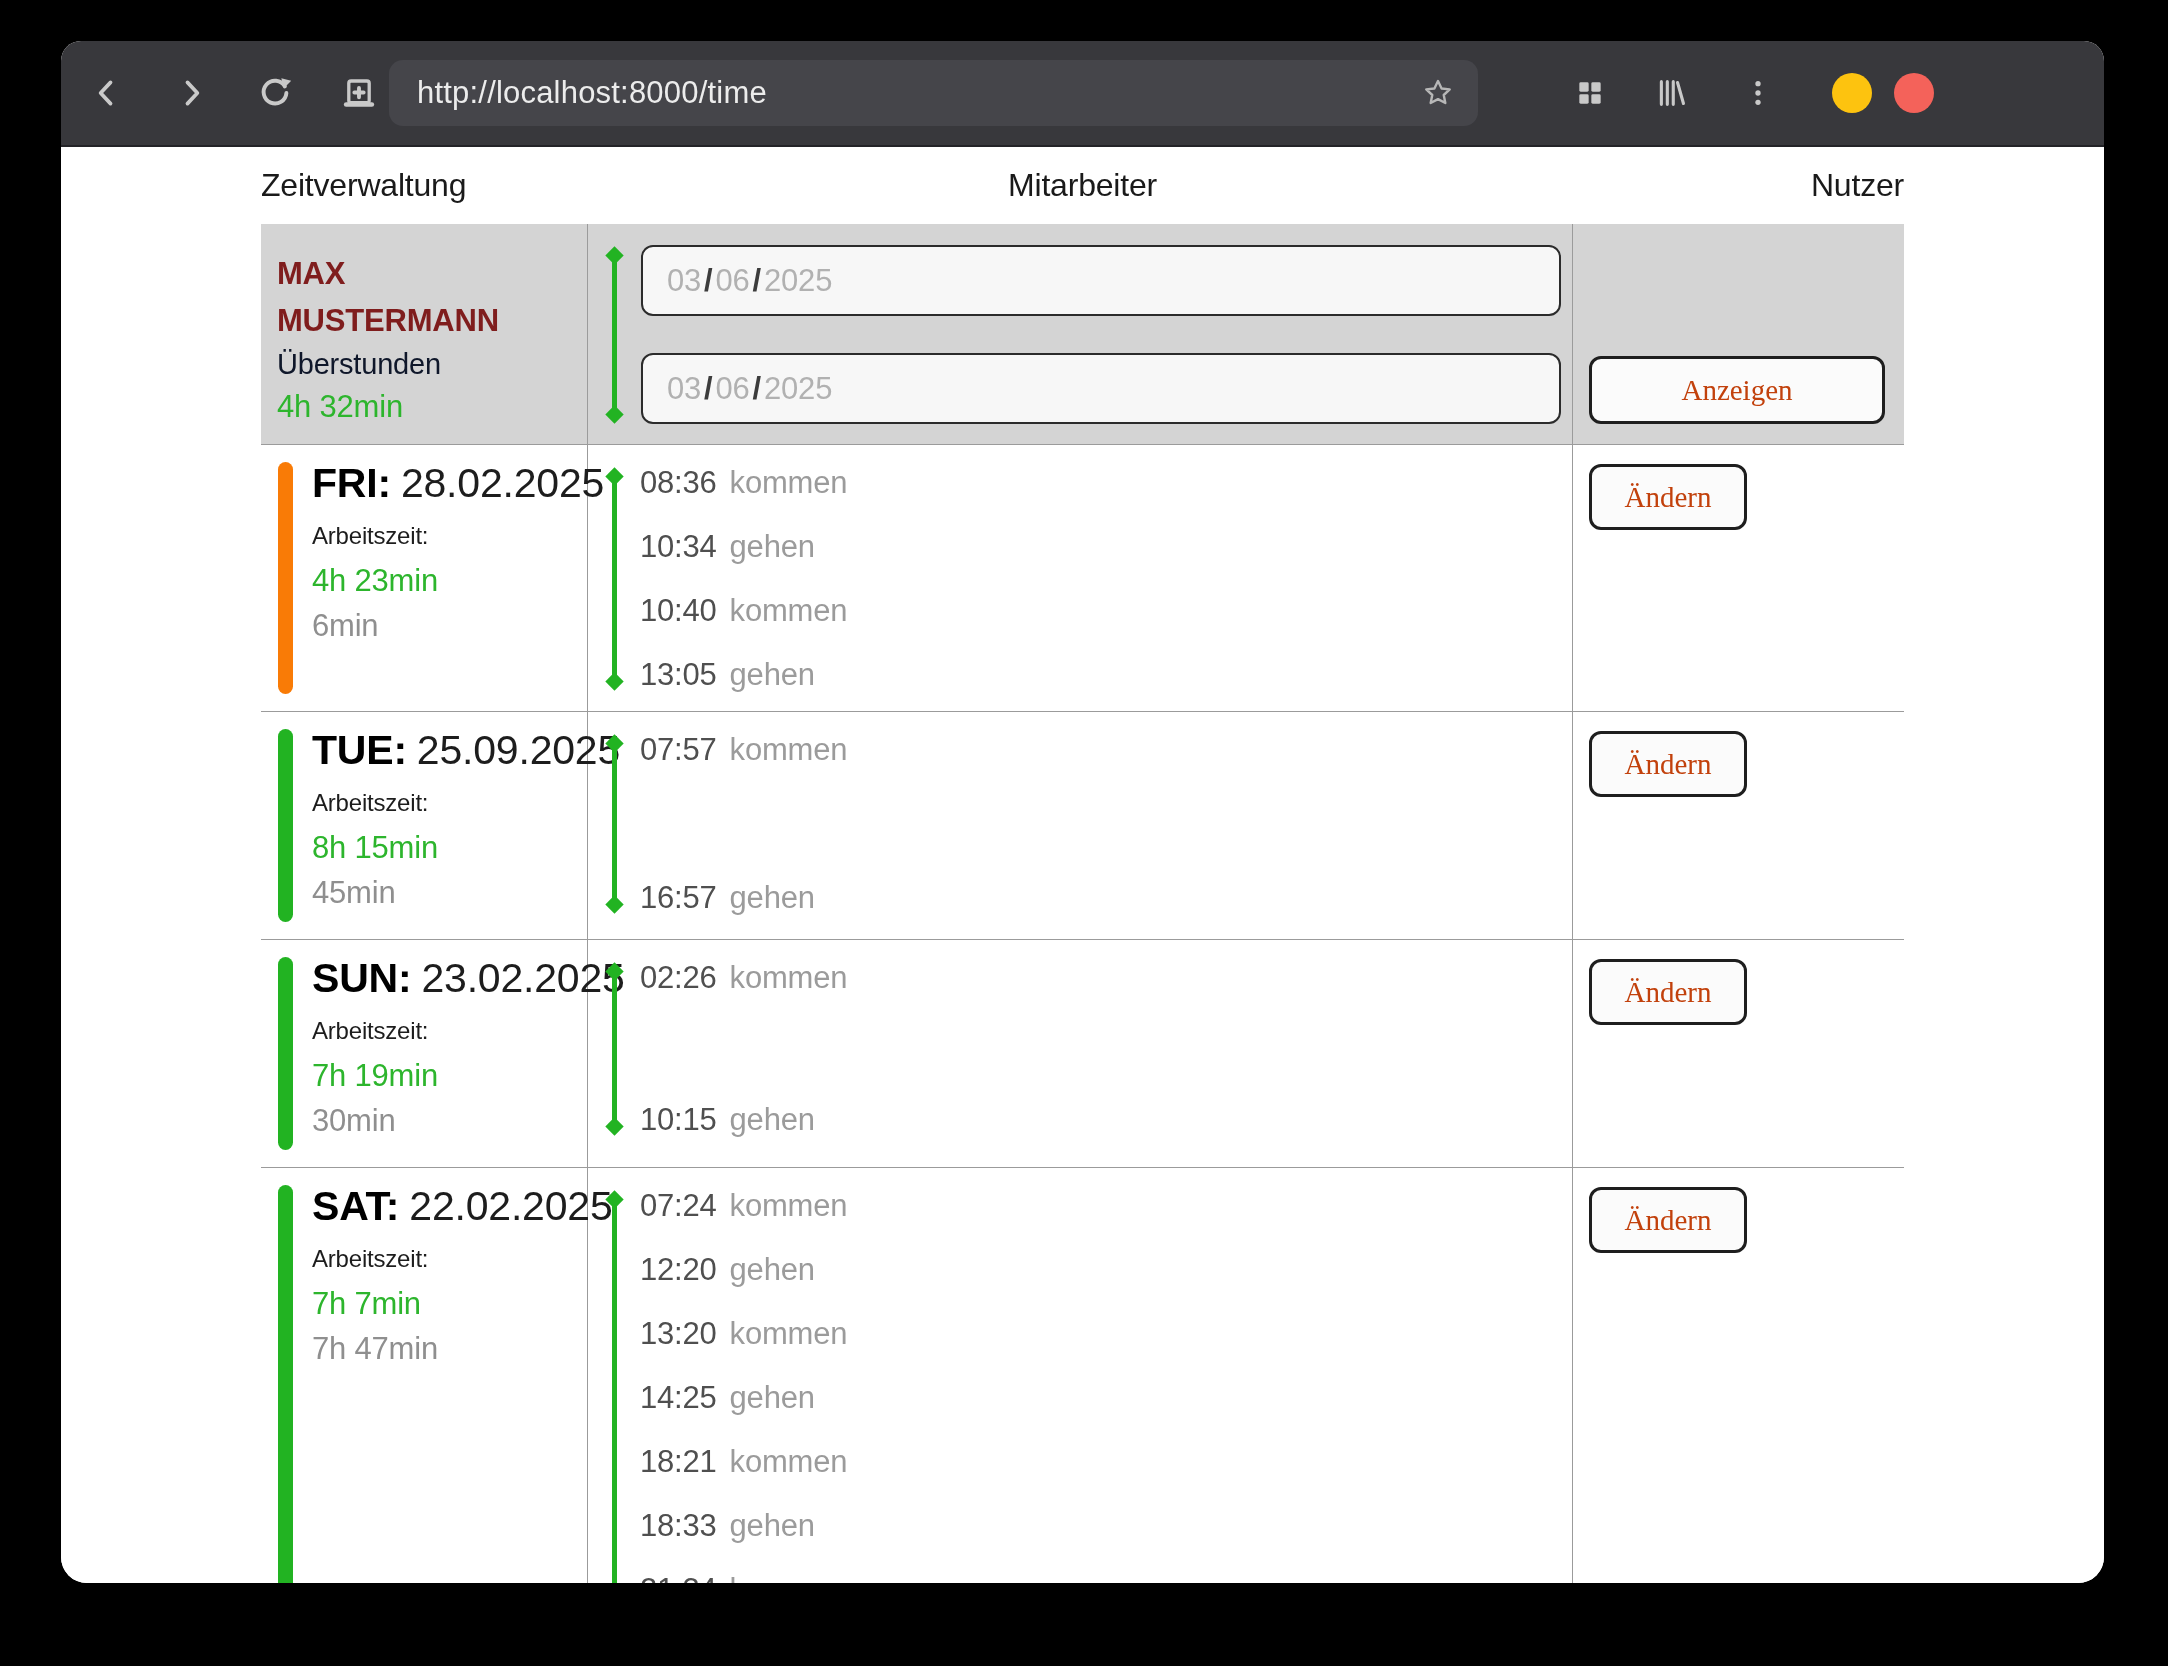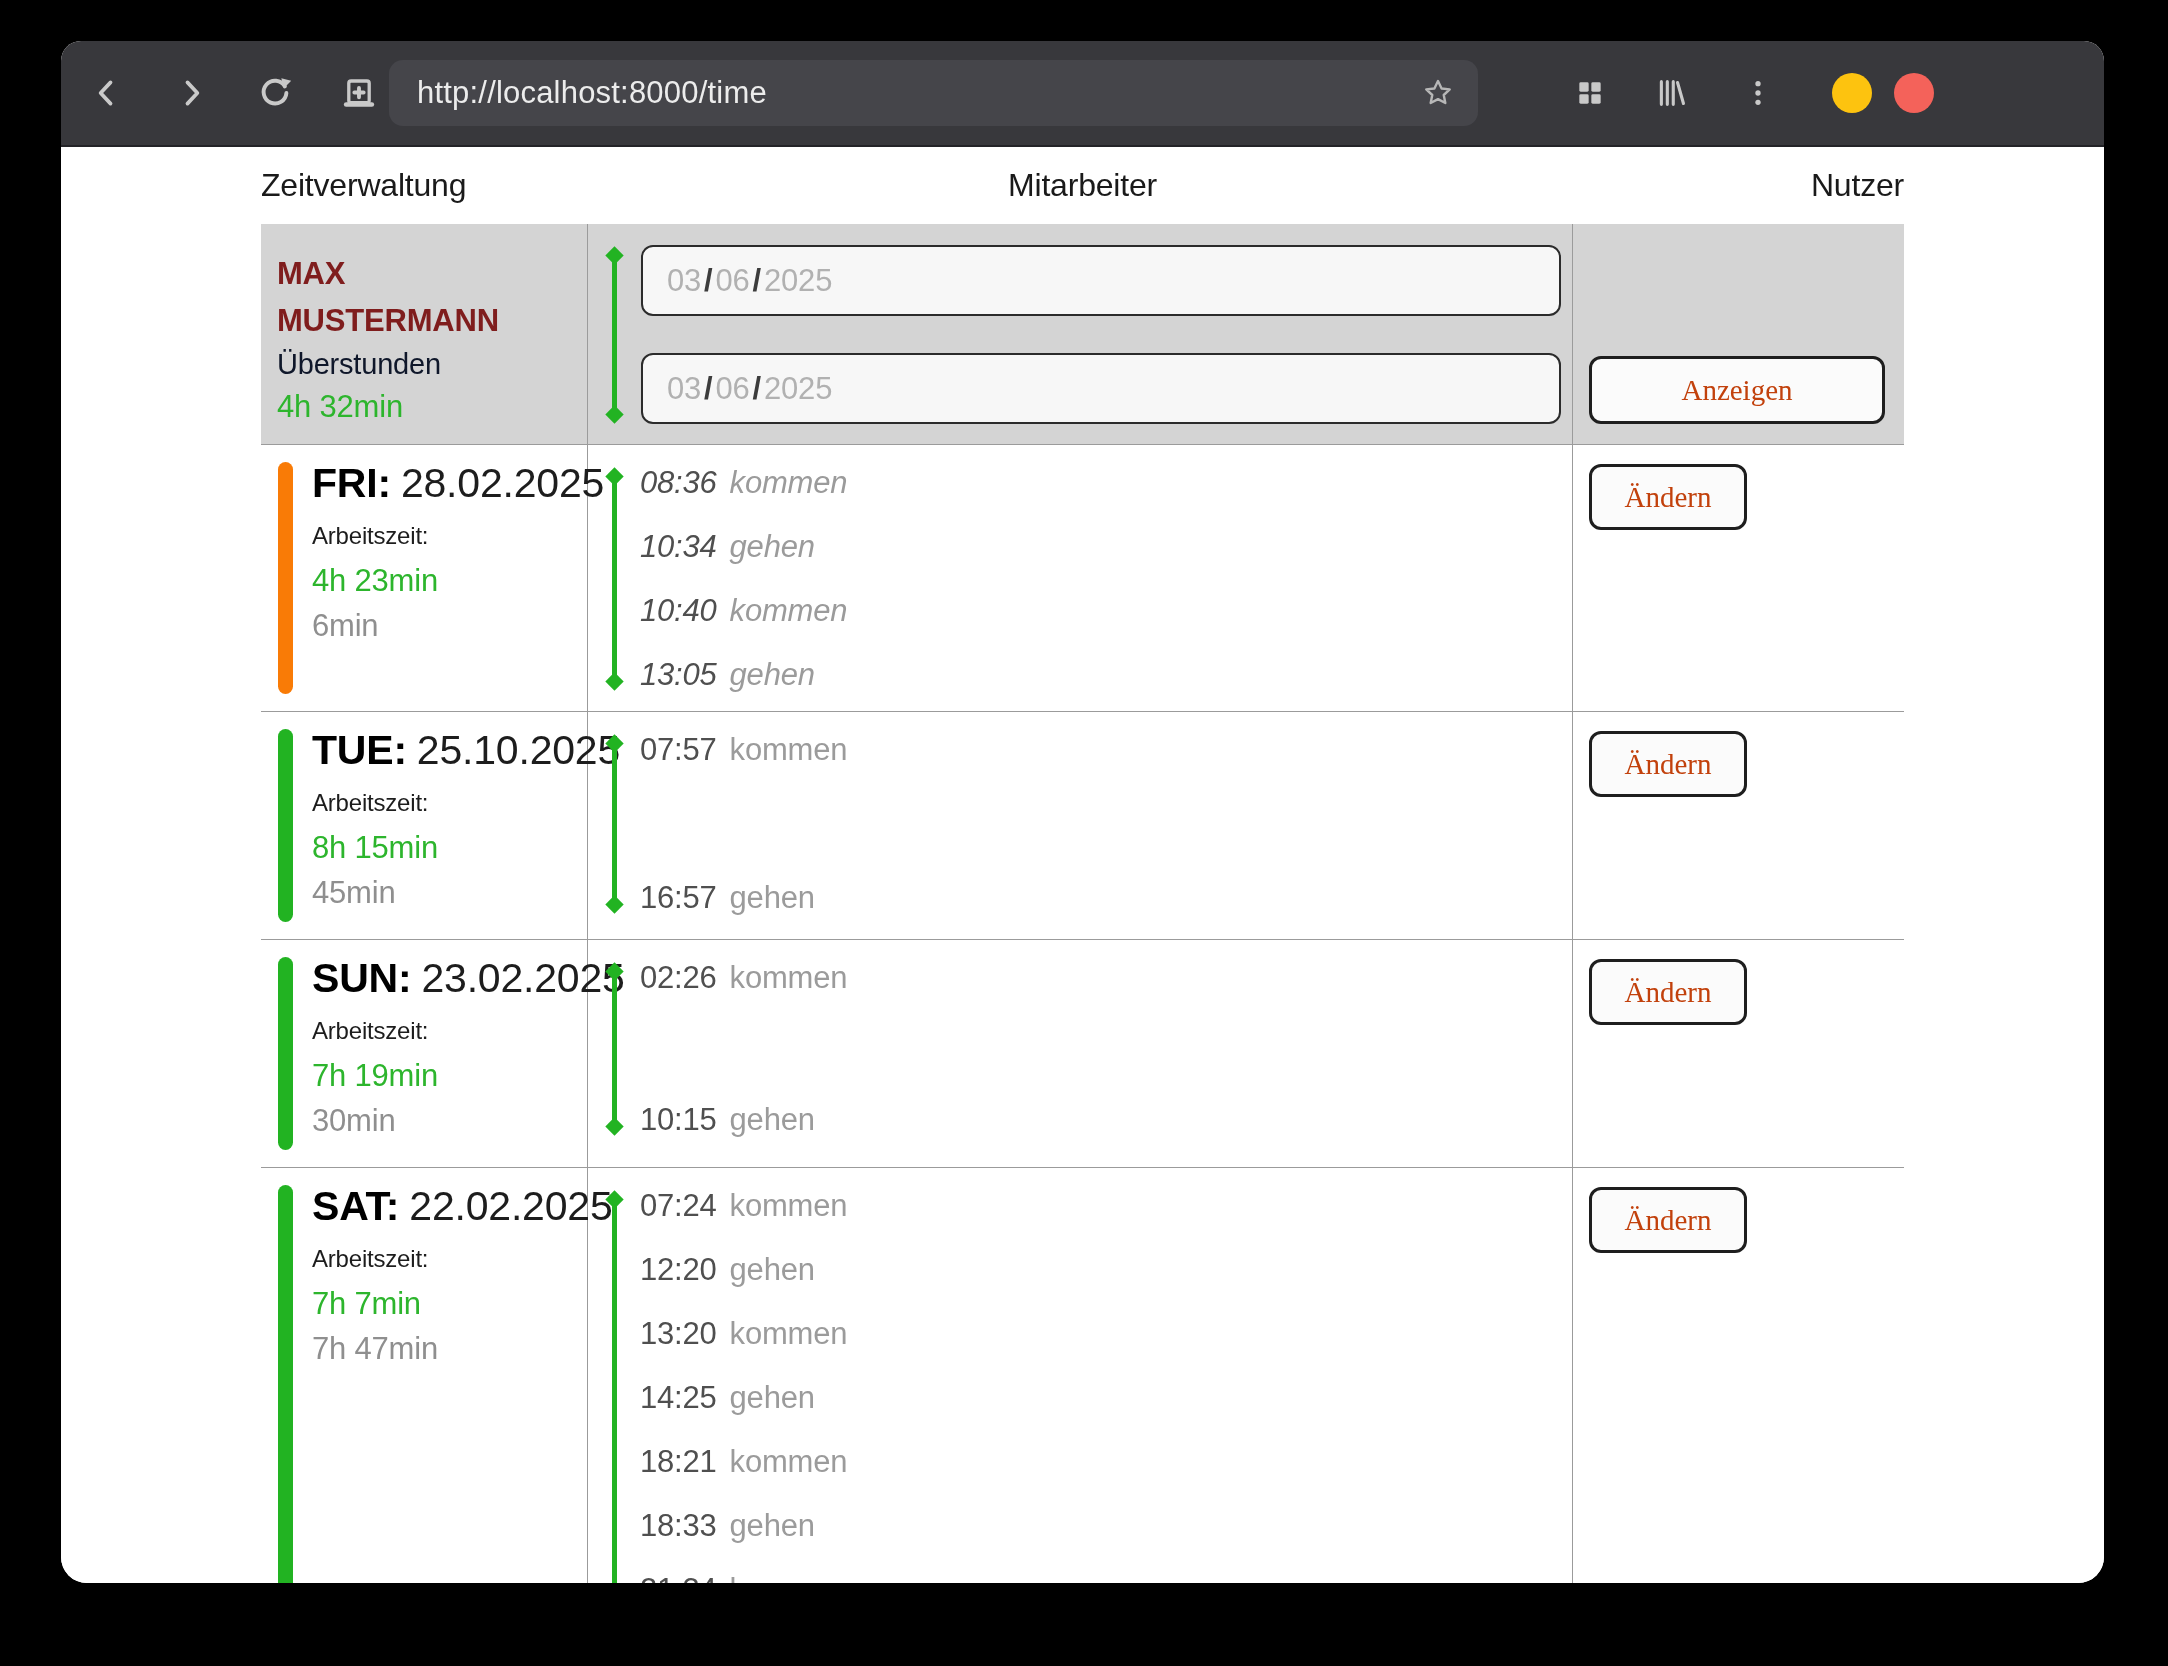--- a/index.html
+++ b/index.html
@@ -66,21 +66,21 @@
   .d-line b{color:#000;margin-right:10px;}
   .w-label{margin-top:8px;font-size:24px;line-height:45px;color:#1d1d1d;}
   .w-time{font-size:31px;line-height:45px;color:var(--green);}
   .w-extra{font-size:31px;line-height:45px;color:#8f8f8f;}
   .times{display:flex;flex-direction:column;justify-content:space-between;
          margin-top:6px;padding-left:52px;}
   .time-entry{height:64px;display:flex;align-items:center;font-size:31px;flex:0 0 auto;}
   .time-entry .time{color:#4f4f4f;margin-right:13px;}
   .time-entry .kind{color:#9b9b9b;}
 
-  .row-0{height:267px;} .row-0 .times{height:256px;font-style:italic;} .row-0 .timeline{top:31px;height:206px;}
+  .row-0{height:267px;} .row-0 .times{height:256px;} .row-0 .timeline{top:31px;height:206px;}
   .row-1{height:228px;} .row-1 .times{height:212px;} .row-1 .timeline{top:31px;height:162px;}
   .row-2{height:228px;} .row-2 .times{height:206px;} .row-2 .timeline{top:31px;height:156px;}
   .row-3{height:470px;} .row-3 .times{height:448px;justify-content:flex-start;}
   .row-3 .timeline{top:31px;height:436px;}
   .row-3 .timeline::after{display:none;}
   .row-3 .bar{bottom:-10px;}
 </style>
 </head>
 <body>
 
@@ -214,21 +214,21 @@
                   </div>
                 </div>
     </div>
     <div class="cell c3">
       <button class="btn btn-change">Ändern</button>
     </div>
   </div>
             <div class="trow row row-1">
     <div class="cell c1">
       <span class="bar" style="background: rgb(34, 179, 34);"></span>
-      <div class="d-line"><b>TUE:</b><span>25.10.2025</span></div>
+      <div class="d-line"><b>TUE:</b><span>25.09.2025</span></div>
       <div class="w-label">Arbeitszeit:</div>
       <div class="w-time">8h 15min</div>
       <div class="w-extra">45min</div>
     </div>
     <div class="cell c2">
       <div class="timeline"></div>
       <div class="times">
                   <div class="time-entry">
                     <span class="time">07:57</span>
                     <span class="kind">kommen</span>

